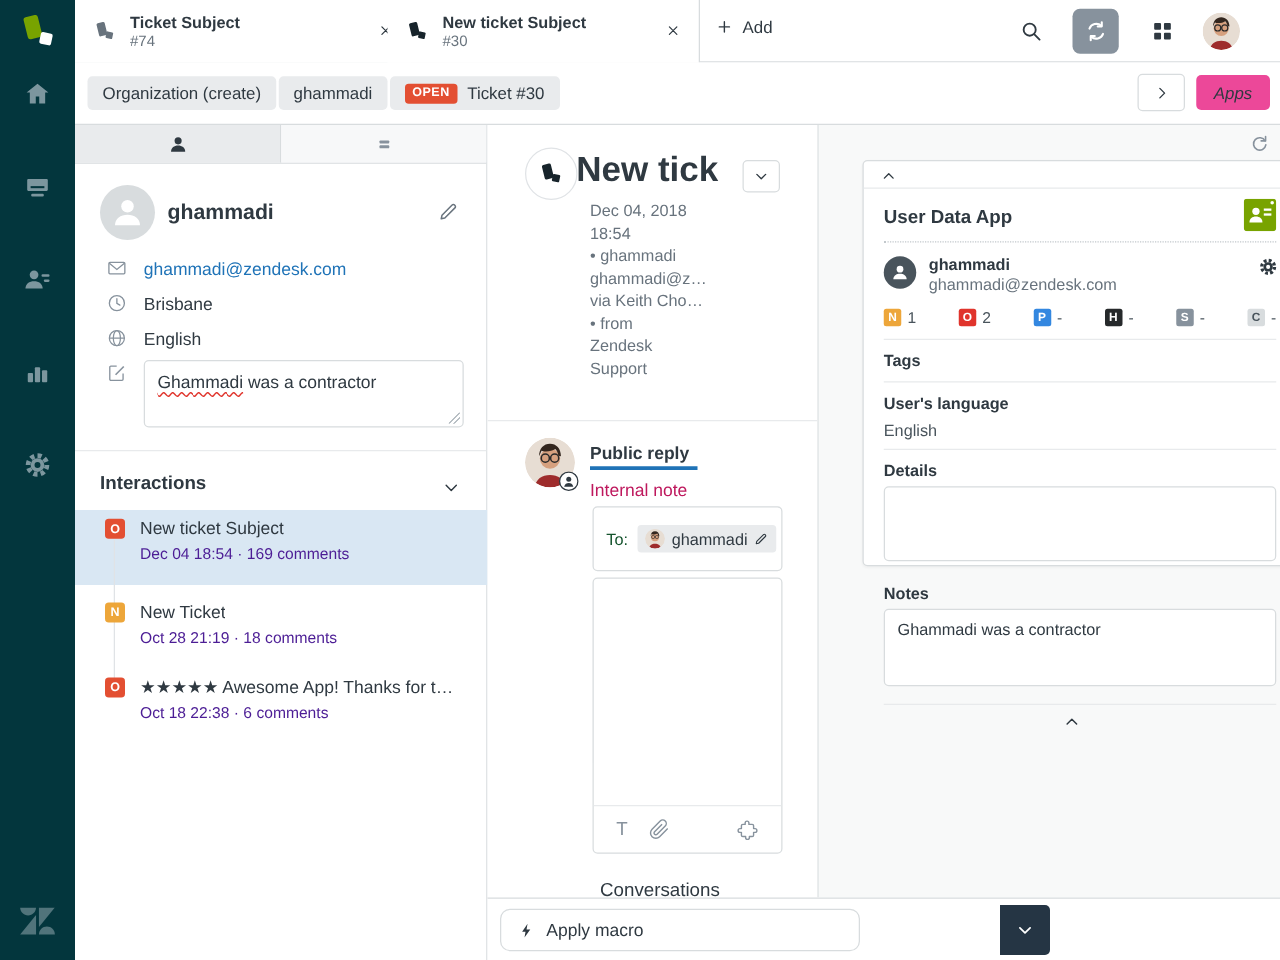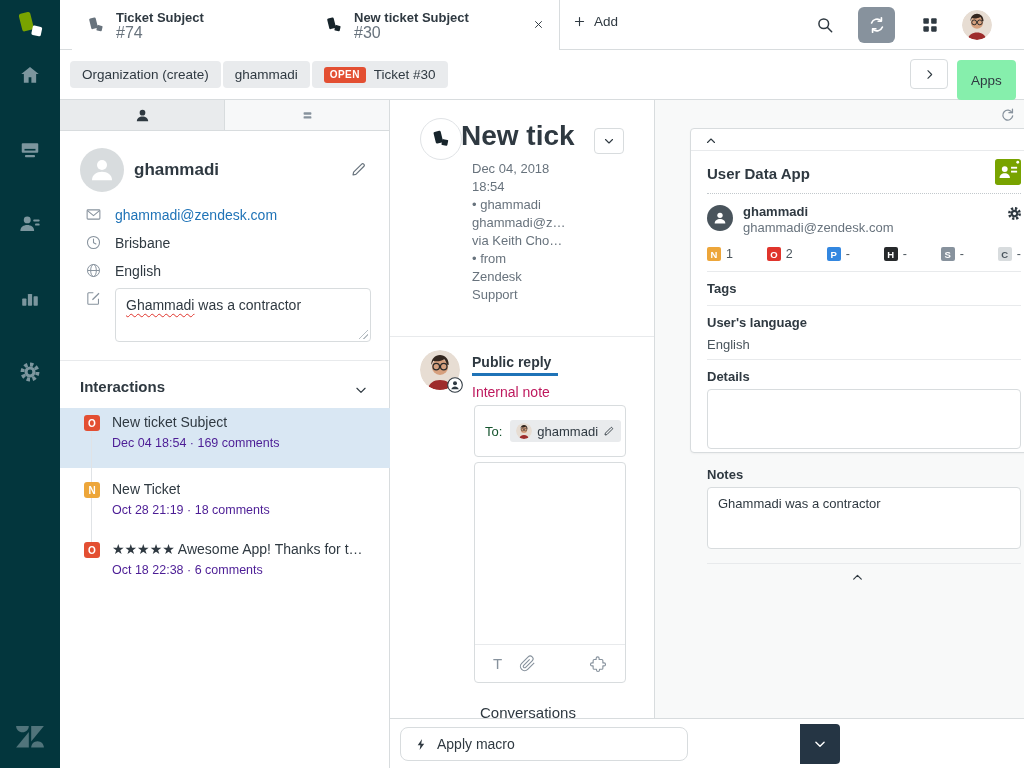--- a/index.html
+++ b/index.html
@@ -13,34 +13,34 @@
   .navbtn { position:absolute; left:0; width:60px; height:44px; display:flex; align-items:center; justify-content:center; color:#7c969e; cursor:pointer; }
   .zlogo { position:absolute; left:16px; top:726px; color:#51747b; }
 
   
   .topbar { position:absolute; left:60px; top:0; width:964px; height:50px; background:#fff; border-bottom:1px solid #d8dcde; }
   .tab { position:absolute; top:0; height:50px; border-right:1px solid #d8dcde; display:flex; align-items:center; padding:0 14px; gap:10px; background:#fff; cursor:pointer; }
   .tab.active::after { content:''; position:absolute; left:0; right:0; bottom:-1px; height:1px; background:#fff; }
   .tab .tticon { color:#68737d; }
   .tab.active .tticon { color:#17242b; }
   .tabtitle { font-size:13px; font-weight:700; color:#2f3941; line-height:16px; white-space:nowrap; max-width:150px; overflow:hidden; text-overflow:ellipsis; }
-  .tabnum { font-size:16px; color:#68737d; line-height:14px; }
+  .tabnum { font-size:12px; color:#68737d; line-height:14px; }
   .tabclose { position:absolute; right:14px; top:18px; color:#2f3941; cursor:pointer; }
   .addbtn { position:absolute; left:512px; top:14px; display:flex; align-items:center; gap:7px; font-size:13.5px; color:#2f3941; cursor:pointer; }
   .iconbtn { position:absolute; cursor:pointer; color:#2f3941; }
   .syncbtn { position:absolute; left:798px; top:7px; width:37px; height:36px; background:#87929d; border-radius:6px; display:flex; align-items:center; justify-content:center; cursor:pointer; }
   .tbavatar { position:absolute; left:902px; top:10px; width:30px; height:30px; border-radius:50%; overflow:hidden; cursor:pointer; }
 
   
   .crumbbar { position:absolute; left:60px; top:50px; width:964px; height:50px; background:#fff; border-bottom:1px solid #d8dcde; }
   .crumbs { position:absolute; left:10px; top:11px; display:flex; gap:2px; }
   .pill { background:#e9ebed; border-radius:4px; height:27px; display:flex; align-items:center; padding:0 12px; font-size:13.5px; color:#2f3941; gap:8px; cursor:pointer; white-space:nowrap; }
   .openbadge { background:#e34f32; color:#fff; font-size:10px; font-weight:700; letter-spacing:.4px; border-radius:3px; padding:3px 6px; line-height:1; }
   .nextbtn { position:absolute; left:850px; top:9px; width:38px; height:30px; border:1px solid #d8dcde; border-radius:4px; background:#fff; display:flex; align-items:center; justify-content:center; cursor:pointer; }
-  .appsbtn { position:absolute; left:897px; top:10px; height:40px; background:#86efac; border-radius:4px; display:flex; align-items:center; padding:0 14px; font-size:13.5px; cursor:pointer; }
+  .appsbtn { position:absolute; left:897px; top:10px; height:28px; background:#ec4899; border-radius:4px; display:flex; align-items:center; padding:0 14px; font-size:13.5px; cursor:pointer;font-style:italic; }
 
   
   .content { position:absolute; left:60px; top:100px; width:964px; height:668px; }
   .userpanel { position:absolute; left:0; top:0; width:330px; height:668px; background:#fff; border-right:1px solid #d8dcde; }
   .ticketcol { position:absolute; left:330px; top:0; width:265px; height:618px; background:#fff; border-right:1px solid #d8dcde; overflow:hidden; }
   .apppanel { position:absolute; left:595px; top:0; width:369px; height:618px; background:#f8f9f9; }
   .actionbar { position:absolute; left:330px; top:618px; width:634px; height:50px; background:#fff; border-top:1px solid #d8dcde; z-index:20; }
 
   
   .ptabs { height:31px; display:flex; border-bottom:1px solid #d8dcde; }
@@ -188,21 +188,21 @@
       <svg width="28" height="22" viewBox="0 0 24 19" fill="currentColor">
         <path d="M10.99 5.16v13.42H0L10.99 5.16z"></path>
         <path d="M10.99 0c0 3.03-2.46 5.49-5.49 5.49S0 3.03 0 0h10.99z"></path>
         <path d="M13.01 18.58c0-3.03 2.46-5.49 5.49-5.49s5.49 2.46 5.49 5.49H13.01z"></path>
         <path d="M13.01 13.42V0H24L13.01 13.42z"></path>
       </svg>
     </span>
   </aside>
 
   <header class="topbar">
-    <div class="tab" style="left:12px;width:270px">
+    <div class="tab" style="left:0;width:270px">
       <span class="tticon">
         <svg width="20" height="20" viewBox="0 0 24 24" fill="currentColor">
           <rect x="5" y="3.5" width="8" height="13" rx="1.5" transform="rotate(-14 9 10)"></rect>
           <rect x="13" y="12.5" width="6.5" height="6.5" rx="1" transform="rotate(12 16 15.5)"></rect>
         </svg>
       </span>
       <span>
         <div class="tabtitle">Ticket Subject</div>
         <div class="tabnum">#74</div>
       </span>

